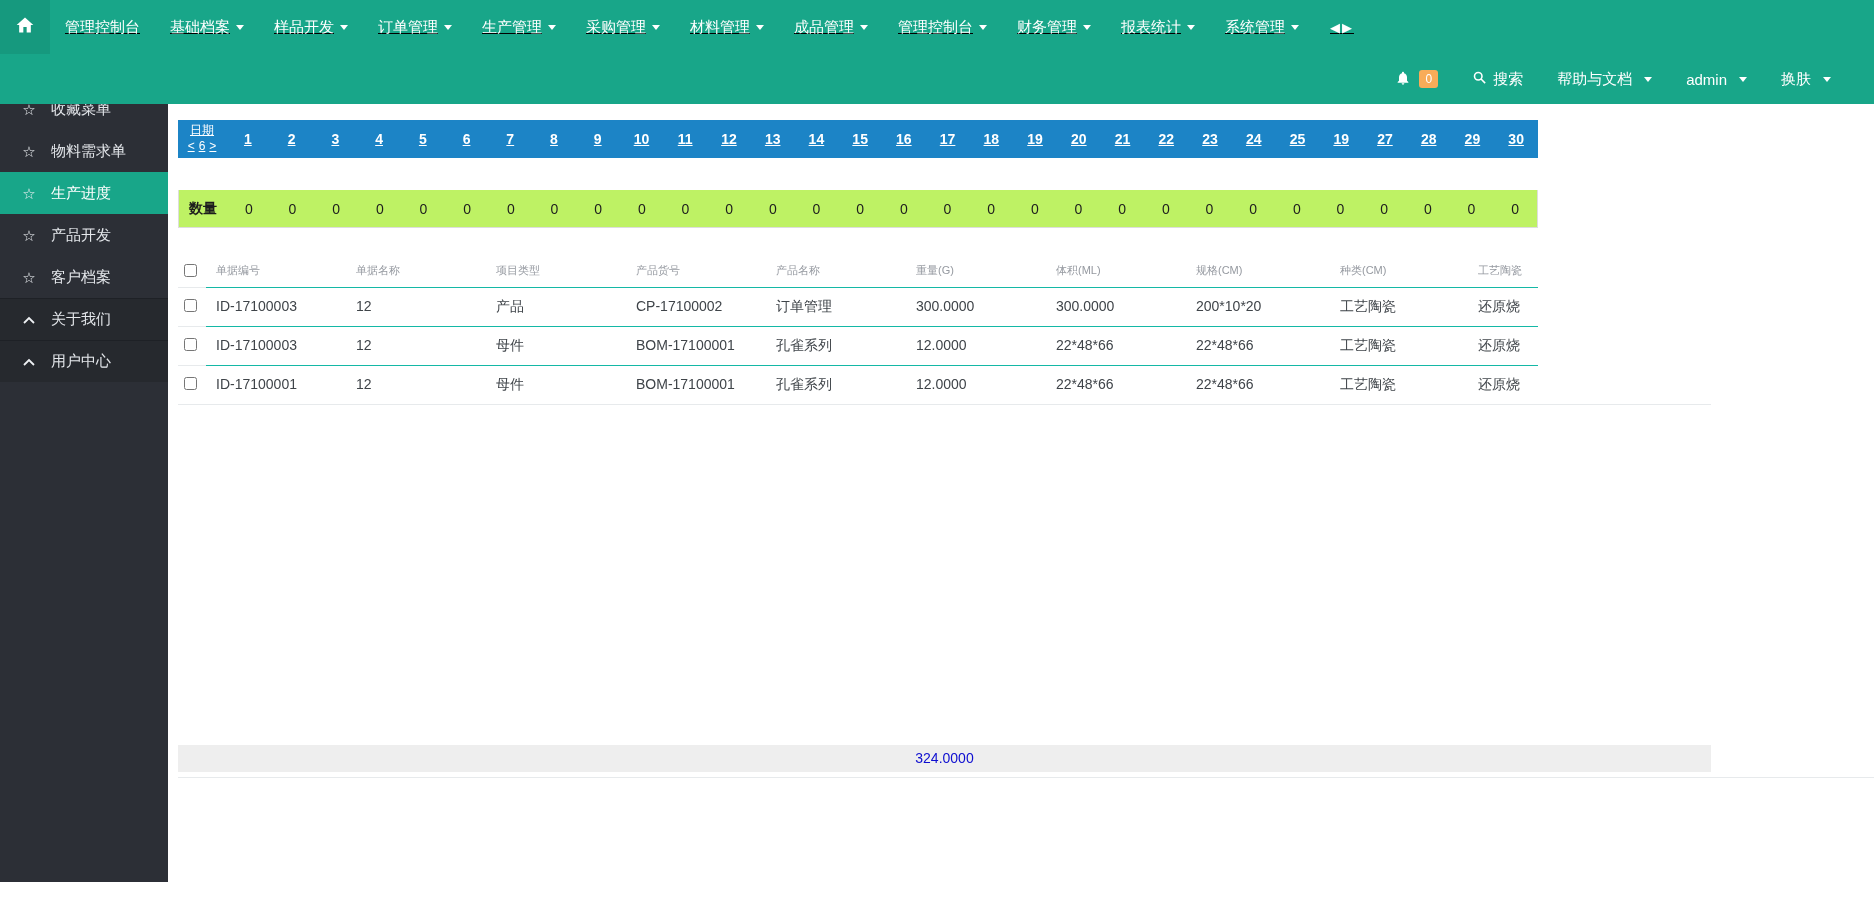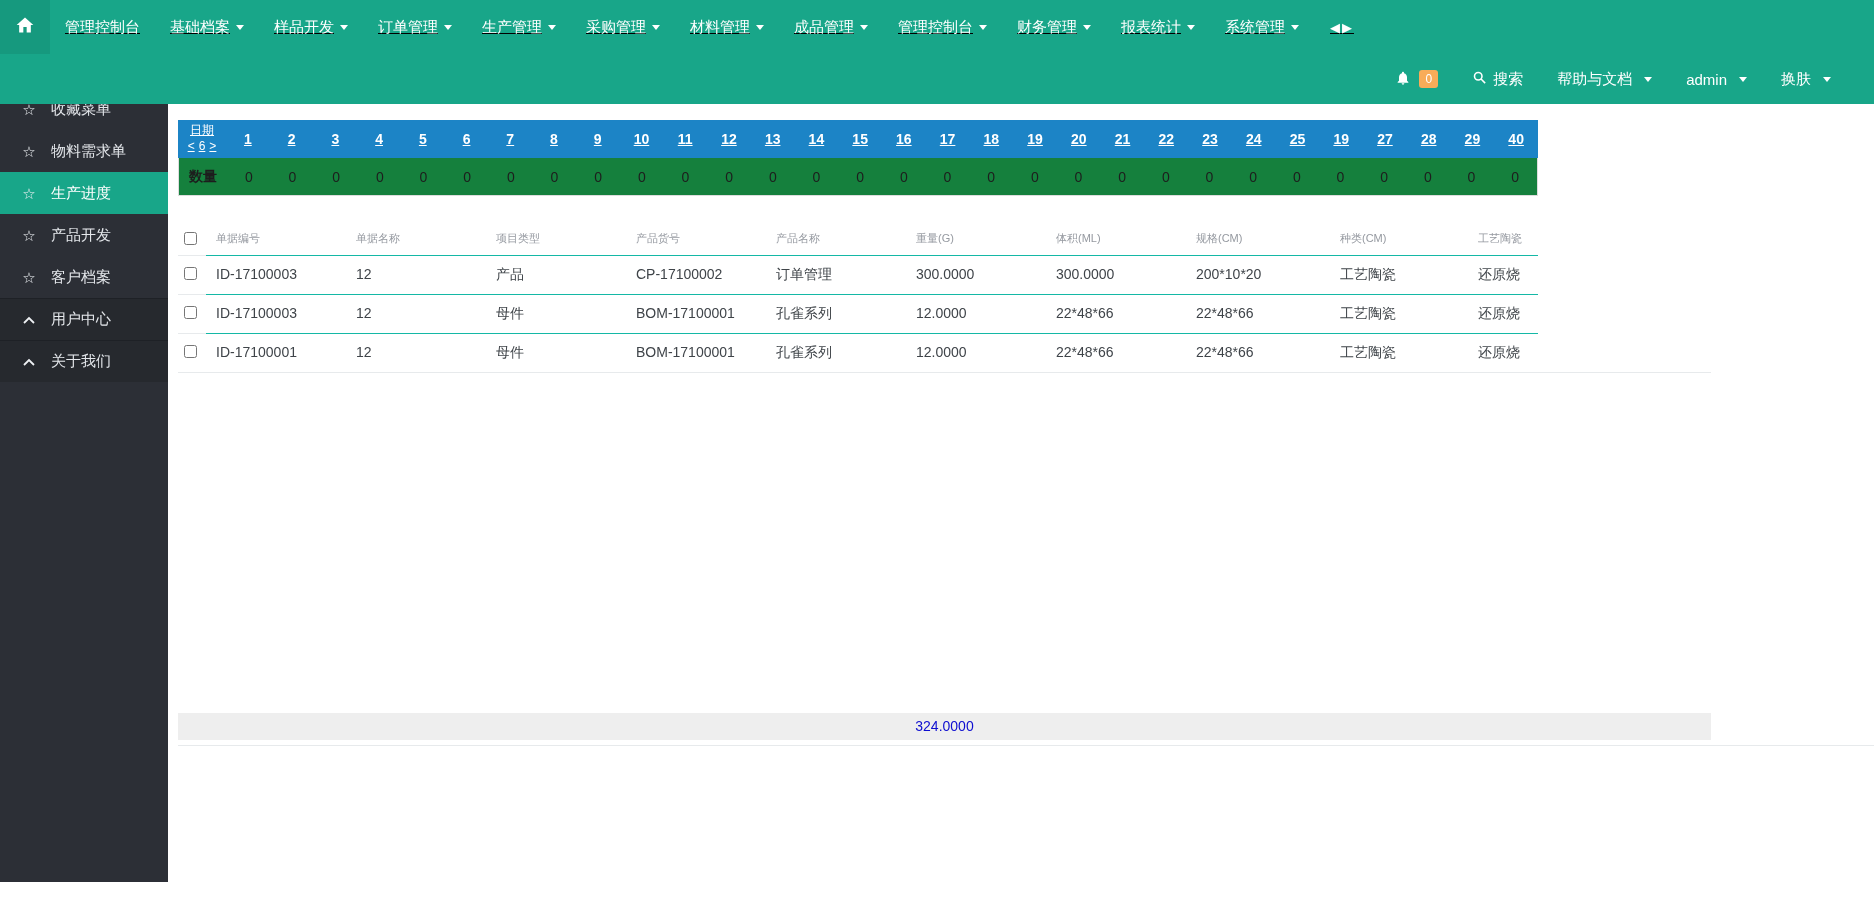--- a/index.html
+++ b/index.html
@@ -42,21 +42,21 @@
 
   .cal-table { width:1360px; }
   .cal-head { display:grid; grid-template-columns:48px repeat(30,1fr); background:#1c84c6;
     color:#fff; height:38px;text-decoration:underline; }
   .cal-first { display:flex; flex-direction:column; justify-content:center; align-items:center;
     font-size:12px; line-height:1.3; }
   .cal-pager { display:flex; gap:4px; align-items:center; }
   .cal-day { display:flex; align-items:center; justify-content:center; font-size:14px;
     font-weight:700; }
   .cal-qty-row { display:grid; grid-template-columns:48px repeat(30,1fr); height:38px;
-    background:#15803d; border:1px solid #dddddd; border-top:none; }
+    background:#bef264; border:1px solid #dddddd; border-top:none;margin-top:32px; }
   .qty-label { display:flex; align-items:center; justify-content:center; font-size:14px;
     font-weight:700; color:#1d1d1d; }
   .qty-cell { display:flex; align-items:center; justify-content:center; font-size:14px;
     color:#1d1d1d; }
 
   .data-panel { margin-top:26px; width:1533px; height:518px; display:flex; flex-direction:column; }
   .tbl-head, .tbl-row { display:grid; width:1360px;
     grid-template-columns:28px 140px 140px 140px 140px 140px 140px 140px 144px 138px 70px; }
   .tbl-head .th { padding:9px 10px; color:#9599a0; font-size:11px; text-align:left;
     white-space:nowrap; overflow:hidden; }
@@ -94,29 +94,29 @@
       <div class="sb-item">
         <span class="sb-icon">☆</span>
         <span class="sb-label">客户档案</span>
       </div>
       <div class="sb-item section">
         <span class="sb-icon">
           <svg width="12" height="8" viewBox="0 0 12 8">
             <path d="M1 7 L6 2 L11 7" stroke="#eef1f4" stroke-width="1.8" fill="none"></path>
           </svg>
         </span>
-        <span class="sb-label">用户中心</span>
+        <span class="sb-label">关于我们</span>
       </div>
       <div class="sb-item section">
         <span class="sb-icon">
           <svg width="12" height="8" viewBox="0 0 12 8">
             <path d="M1 7 L6 2 L11 7" stroke="#eef1f4" stroke-width="1.8" fill="none"></path>
           </svg>
         </span>
-        <span class="sb-label">关于我们</span>
+        <span class="sb-label">用户中心</span>
       </div>
     </div>
 </div>
 
 <div class="topbar">
   <div class="nav-row1">
     <div class="home-btn">
       <span>
         <svg width="20" height="20" viewBox="0 0 24 24" fill="#ffffff">
             <path d="M12 3 L22 12 H19 V21 H14 V14.5 H10 V21 H5 V12 H2 Z"></path>
@@ -241,21 +241,21 @@
         <div class="cal-day">20</div>
         <div class="cal-day">21</div>
         <div class="cal-day">22</div>
         <div class="cal-day">23</div>
         <div class="cal-day">24</div>
         <div class="cal-day">25</div>
         <div class="cal-day">19</div>
         <div class="cal-day">27</div>
         <div class="cal-day">28</div>
         <div class="cal-day">29</div>
-        <div class="cal-day">40</div>
+        <div class="cal-day">30</div>
       </div>
     <div class="cal-qty-row">
       <div class="qty-label">数量</div>
     <div class="qty-cell">0</div>
         <div class="qty-cell">0</div>
         <div class="qty-cell">0</div>
         <div class="qty-cell">0</div>
         <div class="qty-cell">0</div>
         <div class="qty-cell">0</div>
         <div class="qty-cell">0</div>

